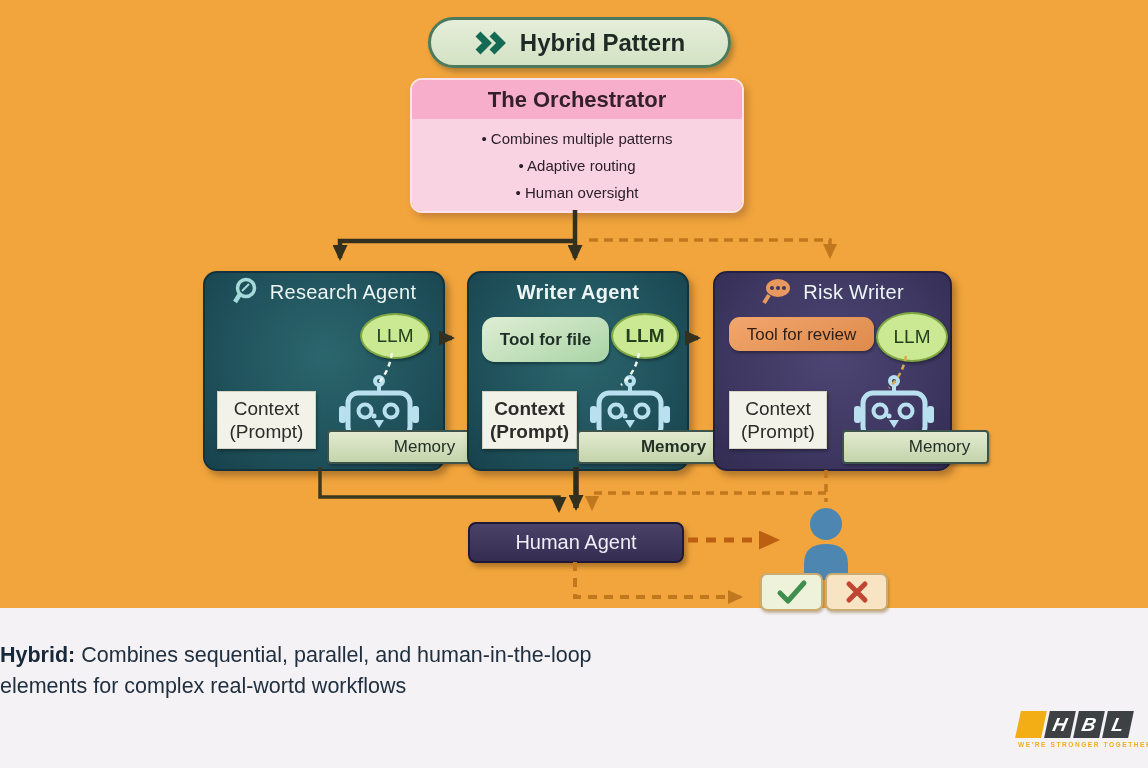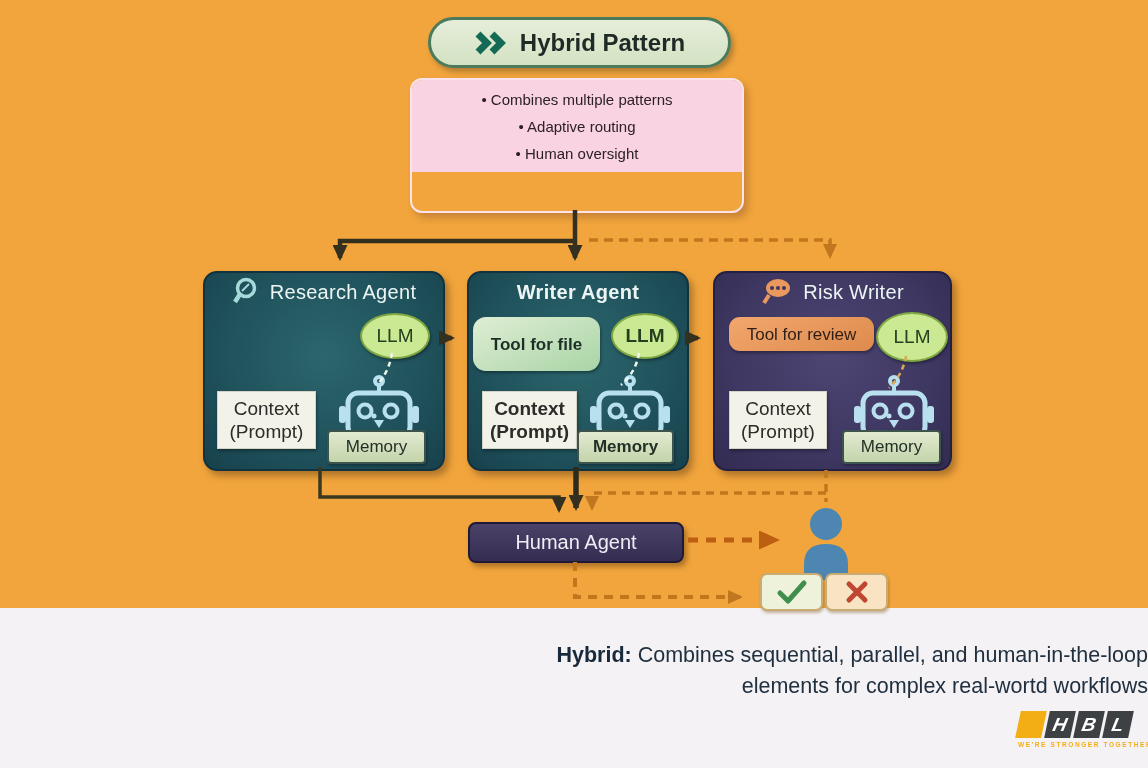--- a/index.html
+++ b/index.html
@@ -42,39 +42,39 @@
   .tool.orange{background:linear-gradient(155deg,#f2a76e 0%,#de8a4c 100%);border-radius:11px;color:#2d1f18;
     box-shadow:1px 2px 3px rgba(0,0,0,.35);}
   .llm{position:absolute;background:#cbe892;border:2px solid #7fa843;border-radius:50%;
     display:flex;align-items:center;justify-content:center;font-size:19px;color:#23401f;
     box-shadow:1px 2px 3px rgba(0,0,0,.35);}
   .ctx{position:absolute;background:#f3f2e9;border:1px solid #d6d3c4;border-radius:0;
     display:flex;align-items:center;justify-content:center;text-align:center;
     font-size:19px;color:#2c2c28;line-height:23px;box-shadow:1px 2px 3px rgba(0,0,0,.35);}
   .mem{position:absolute;background:linear-gradient(180deg,#e2ead0,#c3d4ab);border:2px solid #3c544b;border-radius:4px;
     display:flex;align-items:center;justify-content:center;font-size:17px;color:#223026;
-    box-shadow:1px 2px 3px rgba(0,0,0,.3);}
+    box-shadow:1px 2px 3px rgba(0,0,0,.3);padding-left:48px;}
   .robot{position:absolute;}
 
   
   .human-review{position:absolute;left:468px;top:522px;width:212px;height:37px;z-index:3;
     background:linear-gradient(180deg,#4a4268,#342d51);border:2px solid #1e1936;border-radius:8px;
     display:flex;align-items:center;justify-content:center;font-size:20px;color:#f1edf7;
     box-shadow:3px 4px 5px rgba(110,70,20,.5);}
 
   
   .person{position:absolute;left:800px;top:506px;z-index:3;}
   .approval{position:absolute;left:760px;top:573px;z-index:3;display:flex;gap:2px;}
   .appr-btn{width:59px;height:34px;border:2px solid #c9ab74;border-radius:7px;
     display:flex;align-items:center;justify-content:center;box-shadow:1px 2px 3px rgba(120,80,30,.4);}
   .appr-btn.ok{background:#eef2da;}
   .appr-btn.no{background:#f8e4c3;}
 
   
-  .caption{position:absolute;left:0;top:640px;width:1148px;text-align:right;z-index:3;
+  .caption{position:absolute;left:0;top:640px;width:1148px;text-align:left;z-index:3;
     font-size:21.5px;color:#203040;line-height:31px;}
   .caption .lead{font-weight:700;color:#17293a;}
 
   
   .logo{position:absolute;left:1018px;top:711px;z-index:3;}
   .logo-row{display:flex;gap:3px;}
   .logo-sq{width:26px;height:27px;transform:skewX(-12deg);display:flex;align-items:center;justify-content:center;}
   .logo-sq.yellow{background:#f3ae16;}
   .logo-sq.dark{background:#3e4144;color:#ffffff;font-weight:700;font-style:italic;font-size:19px;}
   .logo-tagline{margin-top:3px;font-size:6.5px;font-weight:700;letter-spacing:1.6px;color:#f3ae16;white-space:nowrap;}
@@ -127,20 +127,21 @@
 
   <div class="title-badge">
     <svg width="34" height="24" viewBox="0 0 34 24">
       <path d="M4 3 L13 12 L4 21" stroke="#156a55" stroke-width="7" fill="none"></path>
       <path d="M18 3 L27 12 L18 21" stroke="#156a55" stroke-width="7" fill="none"></path>
     </svg>
     <span class="label">Hybrid Pattern</span>
   </div>
 
   <div class="orchestrator">
+    <div class="hd">The Orchestrator</div>
     <div class="bd">
       <div>• Combines multiple patterns</div>
       <div>• Adaptive routing</div>
       <div>• Human oversight</div>
     </div>
   </div>
 
   <div class="agent teal" style="left:203px;width:238px;">
     <div class="hd">
       <svg width="28" height="30" viewBox="0 0 28 30">
@@ -164,21 +165,21 @@
       <rect x="27" y="55" width="26" height="4.5" rx="2" fill="#b9e0ee"></rect>
     </svg>
     <div class="ctx" style="left:12px;top:118px;width:97px;height:56px;">Context (Prompt)</div>
     <div class="mem" style="left:122px;top:157px;width:95px;height:30px;">Memory</div>
   </div>
 
   <div class="agent teal" style="left:467px;width:218px;font-weight:bold;">
     <div class="hd">
       <span>Writer Agent</span>
     </div>
-    <div class="tool green" style="left:4px;top:44px;width:127px;height:54px;">Tool for file</div>
+    <div class="tool green" style="left:13px;top:44px;width:127px;height:45px;">Tool for file</div>
     <div class="llm" style="left:142px;top:40px;width:64px;height:42px;">LLM</div>
     <svg class="robot" style="left:121px;top:102px;" width="80" height="70" viewBox="0 0 80 70">
       <circle cx="40" cy="6" r="4" stroke="#b9e0ee" stroke-width="4" fill="none"></circle>
       <line x1="40" y1="10" x2="40" y2="18" stroke="#b9e0ee" stroke-width="4"></line>
       <rect x="9" y="18" width="62" height="44" rx="10" stroke="#b9e0ee" stroke-width="5" fill="none"></rect>
       <rect x="0" y="31" width="7" height="17" rx="3" fill="#b9e0ee"></rect>
       <rect x="73" y="31" width="7" height="17" rx="3" fill="#b9e0ee"></rect>
       <circle cx="26" cy="36" r="6.5" stroke="#b9e0ee" stroke-width="4" fill="none"></circle>
       <circle cx="35" cy="41" r="2.5" fill="#b9e0ee"></circle>
       <circle cx="52" cy="36" r="6.5" stroke="#b9e0ee" stroke-width="4" fill="none"></circle>

